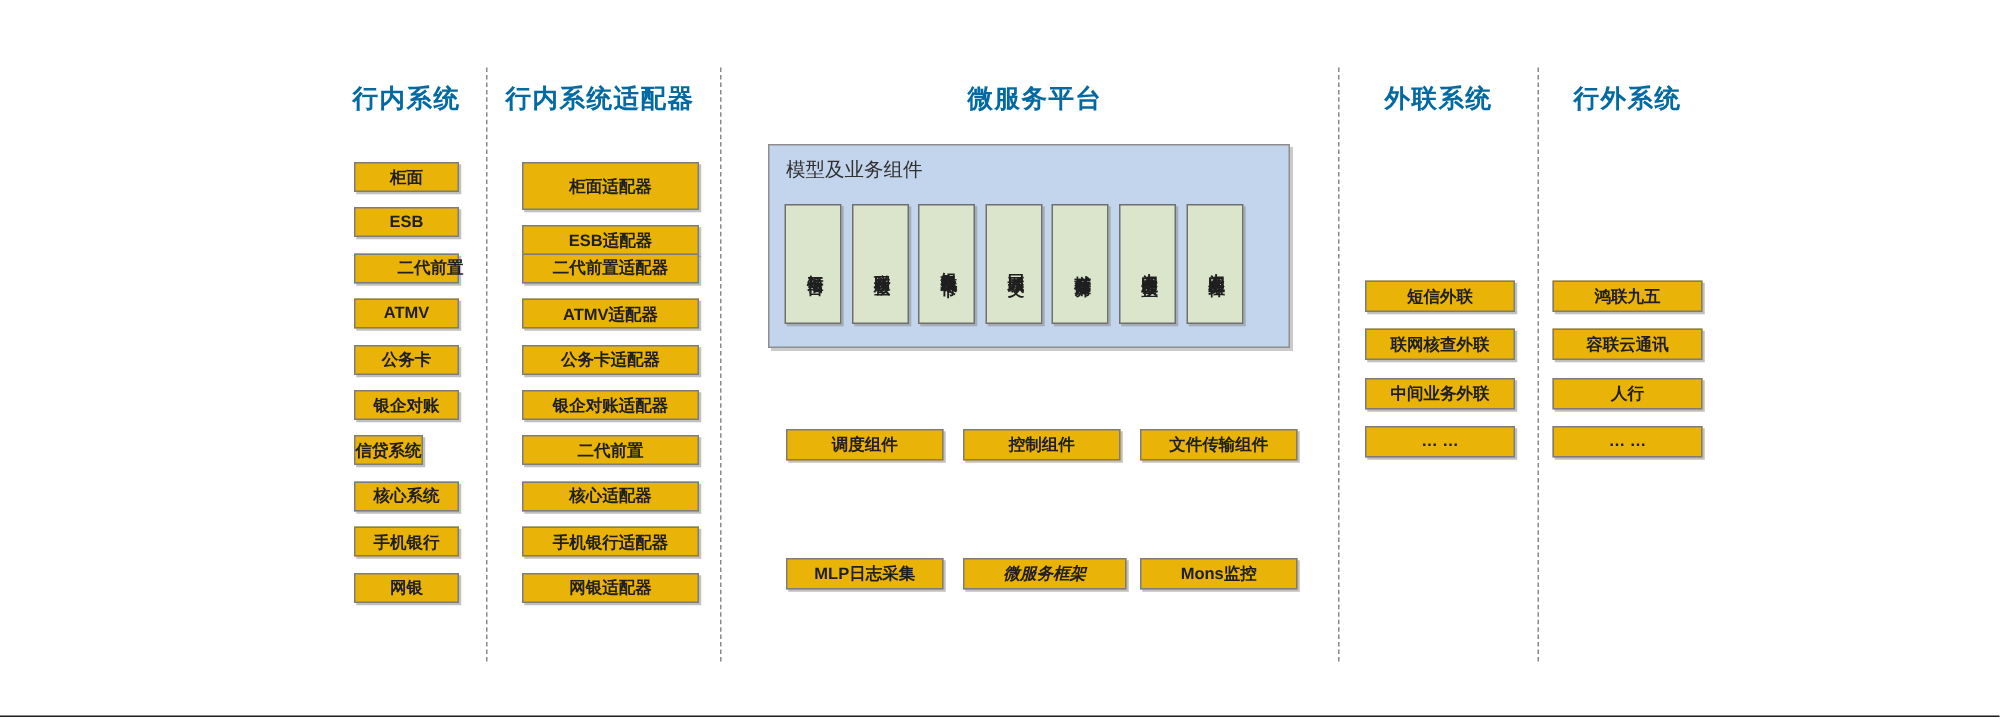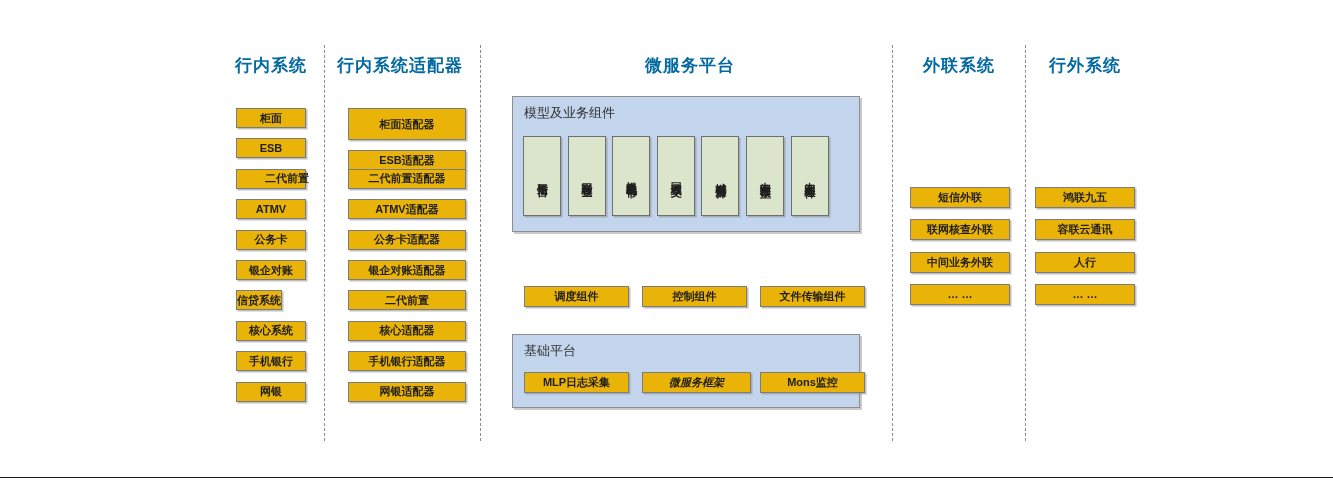--- a/index.html
+++ b/index.html
@@ -149,20 +149,17 @@
     </div>
     <div class="vbox" style="left: 746px; top: 136px; width: 38px; height: 80px;">
       <span>中间业务模型</span>
     </div>
     <div class="vbox" style="left: 790.6px; top: 136px; width: 38px; height: 80px;">
       <span>中间业务组件</span>
     </div>
     <div class="gbox" style="left: 524px; top: 286px; width: 105px; height: 21px;">调度组件</div>
     <div class="gbox" style="left: 642px; top: 286px; width: 105px; height: 21px;">控制组件</div>
     <div class="gbox" style="left: 760px; top: 286px; width: 105px; height: 21px;">文件传输组件</div>
-    <div class="panel" style="left: 512px; top: 334px; width: 348px; height: 74px;">
-      <div class="panel-label">基础平台</div>
-    </div>
     <div class="gbox" style="left: 524px; top: 372px; width: 105px; height: 21px;">MLP日志采集</div>
     <div class="gbox" style="left: 642px; top: 372px; width: 109px; height: 21px; font-style: italic;">微服务框架</div>
     <div class="gbox" style="left: 760px; top: 372px; width: 105px; height: 21px;">Mons监控</div>
     <div class="bottom-rule"></div>
   </div>
 
 </body></html>

